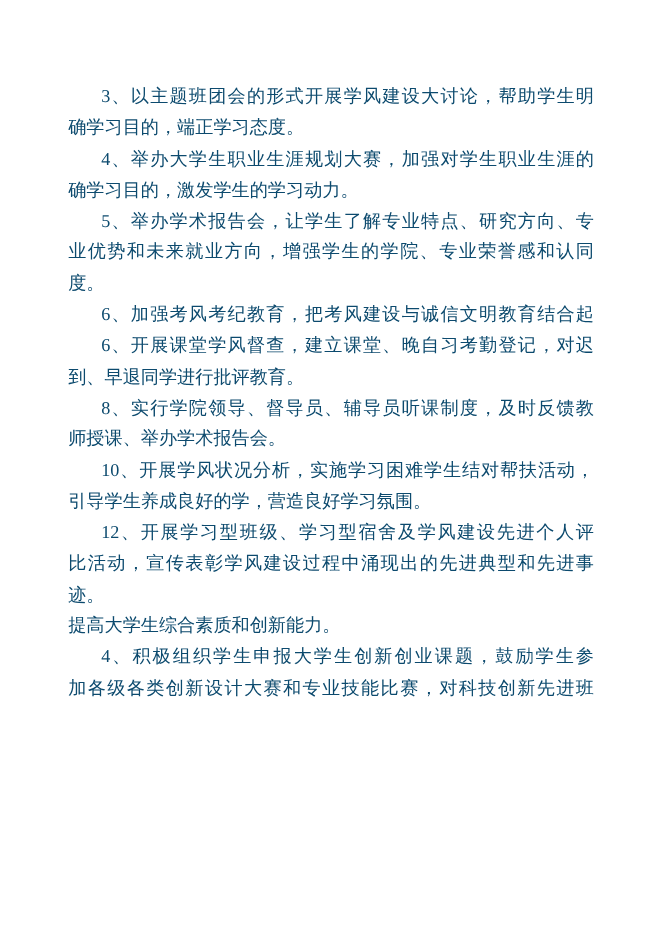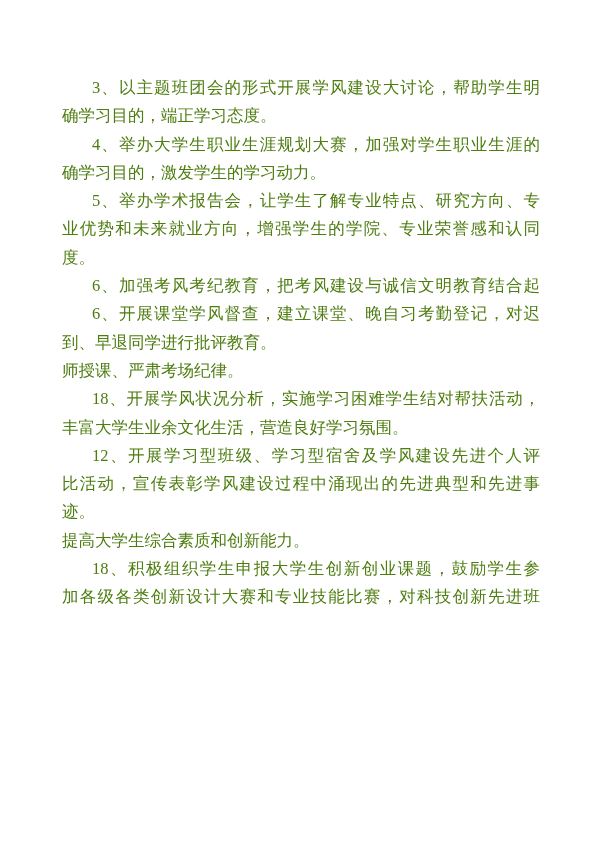--- a/index.html
+++ b/index.html
@@ -7,21 +7,21 @@
     padding: 0;
     background: #ffffff;
   }
   .page {
     position: relative;
     width: 600px;
     height: 848px;
     background: #ffffff;
     overflow: hidden;
     font-family: "Liberation Serif", "DejaVu Serif", serif;
-    color: #4d7c0f;
+    color: #0c4a6e;
   }
   .text-block {
     position: absolute;
     left: 62px;
     top: 74px;
     width: 478px;
     font-size: 16.5px;
     line-height: 28.3px;
   }
   .para {
@@ -71,38 +71,39 @@
     <div class="para">
       <div class="ln fi ju">6、加强考风考纪教育，把考风建设与诚信文明教育结合起</div>
     </div>
 
     <div class="para">
       <div class="ln fi ju">6、开展课堂学风督查，建立课堂、晚自习考勤登记，对迟</div>
       <div class="ln">到、早退同学进行批评教育。</div>
     </div>
 
     <div class="para">
-      <div class="ln">师授课、严肃考场纪律。</div>
+      <div class="ln fi ju">8、实行学院领导、督导员、辅导员听课制度，及时反馈教</div>
+      <div class="ln">师授课、举办学术报告会。</div>
     </div>
 
 
     <div class="para">
-      <div class="ln fi ju">18、开展学风状况分析，实施学习困难学生结对帮扶活动，</div>
-      <div class="ln">丰富大学生业余文化生活，营造良好学习氛围。</div>
+      <div class="ln fi ju">10、开展学风状况分析，实施学习困难学生结对帮扶活动，</div>
+      <div class="ln">引导学生养成良好的学，营造良好学习氛围。</div>
     </div>
 
     <div class="para">
       <div class="ln fi ju">12、开展学习型班级、学习型宿舍及学风建设先进个人评</div>
       <div class="ln ju">比活动，宣传表彰学风建设过程中涌现出的先进典型和先进事</div>
       <div class="ln">迹。</div>
     </div>
 
     <div class="para">
       <div class="ln">提高大学生综合素质和创新能力。</div>
     </div>
 
     <div class="para">
-      <div class="ln fi ju">18、积极组织学生申报大学生创新创业课题，鼓励学生参</div>
+      <div class="ln fi ju">4、积极组织学生申报大学生创新创业课题，鼓励学生参</div>
       <div class="ln ju">加各级各类创新设计大赛和专业技能比赛，对科技创新先进班</div>
     </div>
 
   </div>
 </div>
 
 </body></html>

